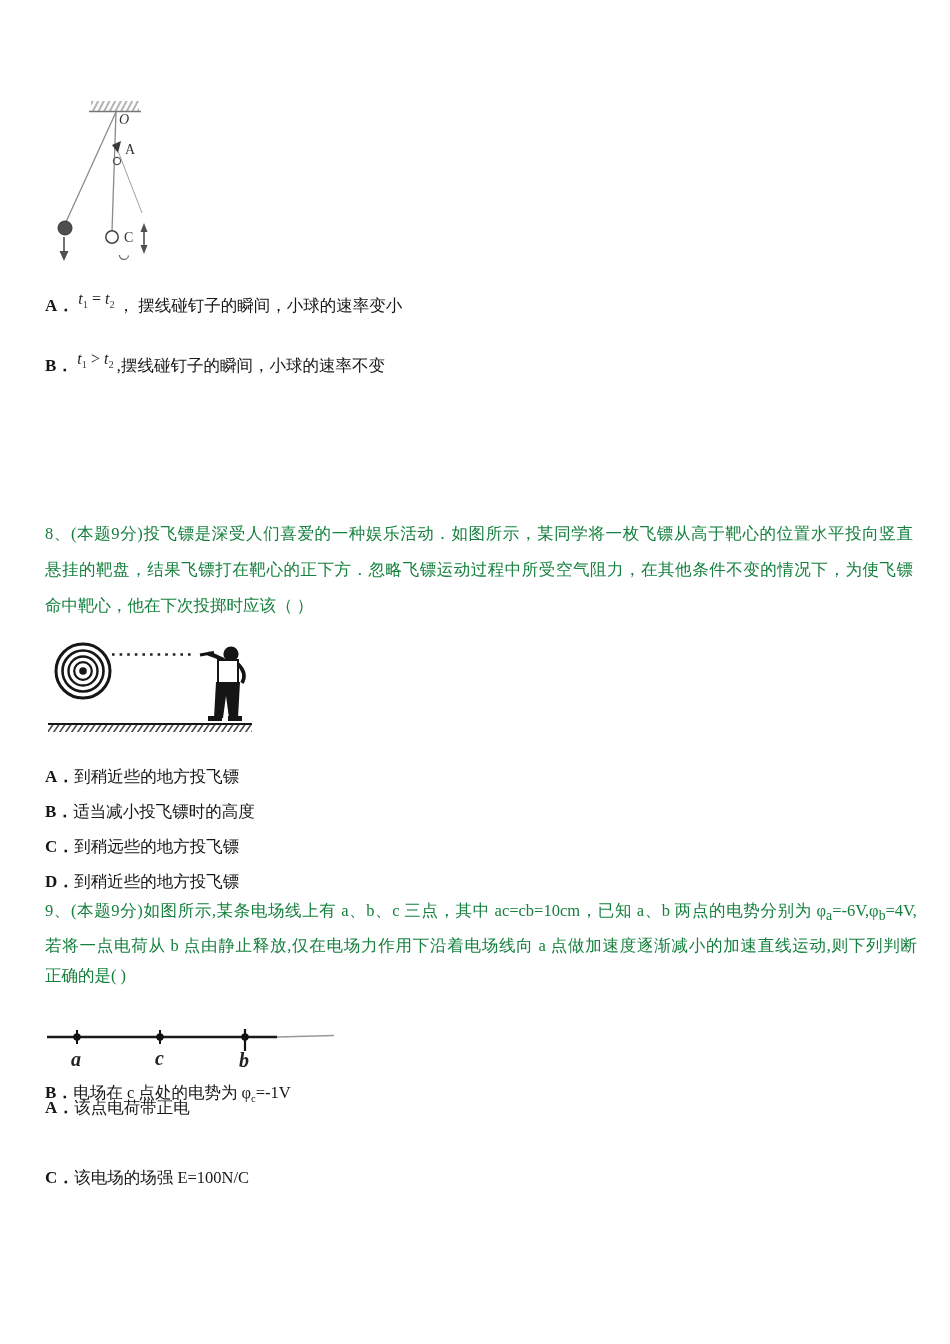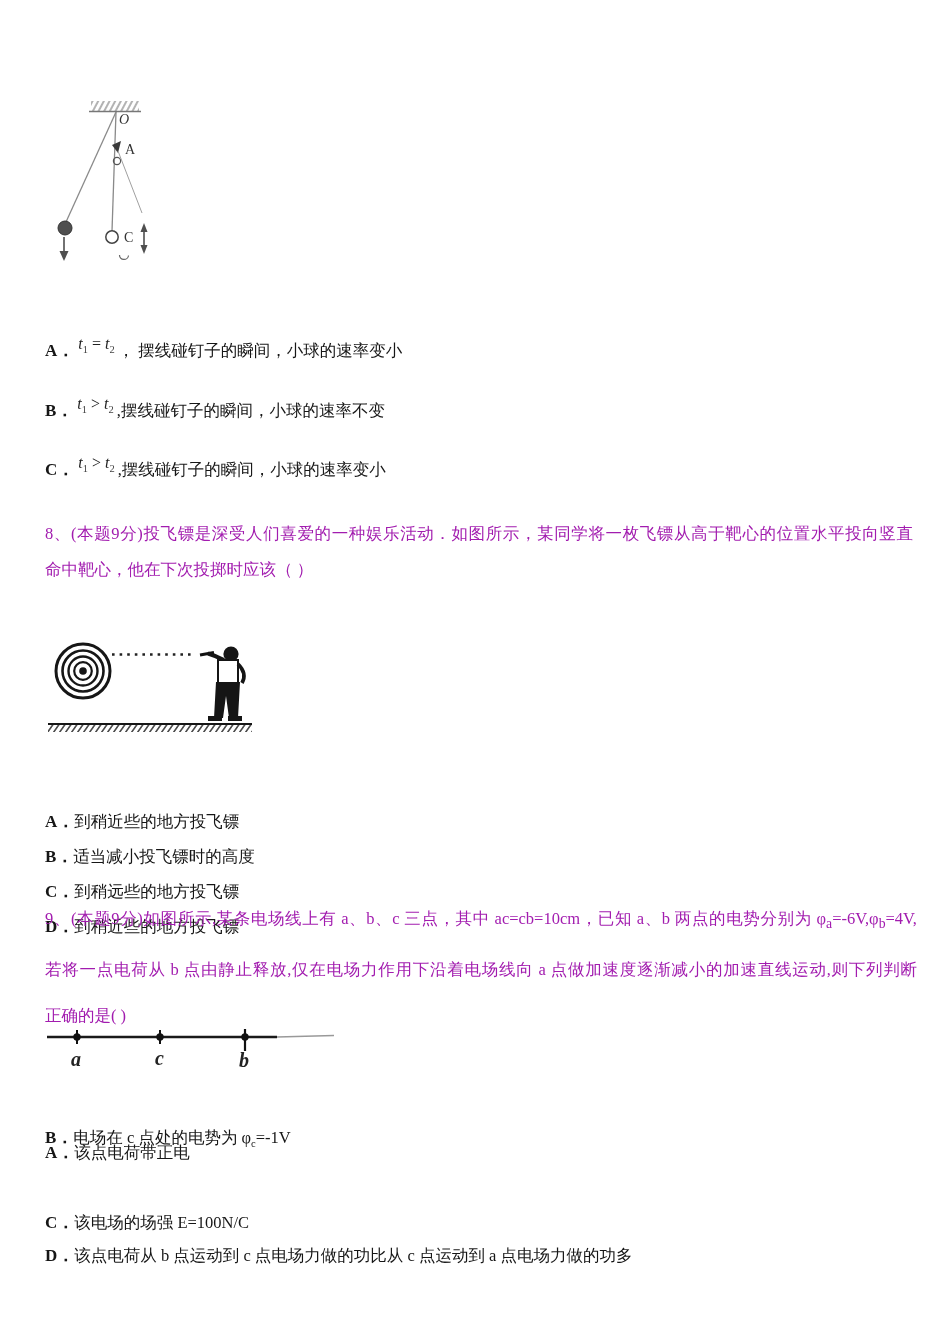--- a/index.html
+++ b/index.html
@@ -11,29 +11,28 @@
     margin:0 auto;
     background:#ffffff;
     font-family:"Liberation Serif","DejaVu Serif",serif;
     color:#161616;
     overflow:hidden;
   }
   .fig { position:absolute; }
   .para {
     position:absolute; left:45px; width:868px;
     font-size:16.5px; line-height:36px;
-    color:#a21caf;
+    color:#15803d;
   }
   .para .pline { text-align:justify; text-align-last:justify; }
   .para .pline.last { text-align:justify; text-align-last:auto; }
   .option-row {
     position:absolute; left:45px;
     font-size:16.5px; line-height:25px; white-space:nowrap;
     color:#161616;
-    margin-top:45px;
   }
   .opt-label { font-weight:bold; font-size:17px; }
   .opt-text sub { font-size:10.5px; }
   .formula {
     position:relative; top:-7px;
     font-size:16px; margin:0 3px 0 4px; color:#222;
   }
   .formula i { font-style:italic; }
   .formula sub { font-size:10.5px; color:#444; }
   svg text { font-family:"Liberation Serif","DejaVu Serif",serif; }
@@ -72,26 +71,24 @@
     <polygon points="85.5,150 92.5,150 89,159" fill="#4f4f4f"></polygon>
     <path d="M64.5,160 a4.5,4.2 0 1 0 9,0.5" fill="none" stroke="#666" stroke-width="1.2"></path>
   </svg>
 
   <div class="option-row" style="top:293px">
     <span class="opt-label">A．</span><span class="formula"><i>t</i><sub>1</sub> = <i>t</i><sub>2</sub></span><span class="opt-text">， 摆线碰钉子的瞬间，小球的速率变小</span>
   </div>
   <div class="option-row" style="top:353px">
     <span class="opt-label">B．</span><span class="formula"><i>t</i><sub>1</sub> &gt; <i>t</i><sub>2</sub></span><span class="opt-text">,摆线碰钉子的瞬间，小球的速率不变</span>
   </div>
-  <div class="option-row" style="top:412px">
-    <span class="opt-label">C．</span><span class="formula"><i>t</i><sub>1</sub> &gt; <i>t</i><sub>2</sub></span><span class="opt-text">,摆线碰钉子的瞬间，小球的速率变小</span>
-  </div>
 
   <div class="para" style="top:516px;line-height:36px">
     <div class="pline">8、(本题9分)投飞镖是深受人们喜爱的一种娱乐活动．如图所示，某同学将一枚飞镖从高于靶心的位置水平投向竖直</div>
+    <div class="pline">悬挂的靶盘，结果飞镖打在靶心的正下方．忽略飞镖运动过程中所受空气阻力，在其他条件不变的情况下，为使飞镖</div>
     <div class="pline last">命中靶心，他在下次投掷时应该（ ）</div>
   </div>
 
   <svg class="fig" style="left:48px;top:626px" width="206" height="108" viewBox="0 0 206 108">
     <defs>
       <pattern id="hatchGround" width="6" height="8" patternUnits="userSpaceOnUse" patternTransform="skewX(-35)">
         <line x1="2" y1="0" x2="2" y2="8" stroke="#222" stroke-width="1.6"></line>
       </pattern>
     </defs>
     <g>
@@ -122,21 +119,21 @@
   <div class="option-row" style="top:799px">
     <span class="opt-label">B．</span><span class="opt-text">适当减小投飞镖时的高度</span>
   </div>
   <div class="option-row" style="top:834px">
     <span class="opt-label">C．</span><span class="opt-text">到稍远些的地方投飞镖</span>
   </div>
   <div class="option-row" style="top:869px">
     <span class="opt-label">D．</span><span class="opt-text">到稍近些的地方投飞镖</span>
   </div>
 
-  <div class="para" style="top:896px;width:872px;line-height:46px">
+  <div class="para" style="top:896px;width:872px;line-height:30px">
     <div class="pline">9、(本题9分)如图所示,某条电场线上有 a、b、c 三点，其中 ac=cb=10cm，已知 a、b 两点的电势分别为 φ<sub>a</sub>=-6V,φ<sub>b</sub>=4V,</div>
     <div class="pline">若将一点电荷从 b 点由静止释放,仅在电场力作用下沿着电场线向 a 点做加速度逐渐减小的加速直线运动,则下列判断</div>
     <div class="pline last">正确的是(  )</div>
   </div>
 
   <svg class="fig" style="left:45px;top:1018px" width="300" height="54" viewBox="0 0 300 54">
     <line x1="2" y1="19" x2="232" y2="19" stroke="#1a1a1a" stroke-width="2.7"></line>
     <line x1="232" y1="19" x2="289" y2="17.6" stroke="#999" stroke-width="1.5"></line>
     <line x1="32" y1="12" x2="32" y2="26" stroke="#111" stroke-width="2"></line>
     <circle cx="32" cy="19" r="3.7" fill="#111"></circle>
@@ -151,17 +148,14 @@
 
   <div class="option-row" style="top:1095px">
     <span class="opt-label">A．</span><span class="opt-text">该点电荷带正电</span>
   </div>
   <div class="option-row" style="top:1080px">
     <span class="opt-label">B．</span><span class="opt-text">电场在 c 点处的电势为 φ<sub>c</sub>=-1V</span>
   </div>
   <div class="option-row" style="top:1165px">
     <span class="opt-label">C．</span><span class="opt-text">该电场的场强 E=100N/C</span>
   </div>
-  <div class="option-row" style="top:1198px">
-    <span class="opt-label">D．</span><span class="opt-text">该点电荷从 b 点运动到 c 点电场力做的功比从 c 点运动到 a 点电场力做的功多</span>
-  </div>
 
 </div>
 
 </body></html>

